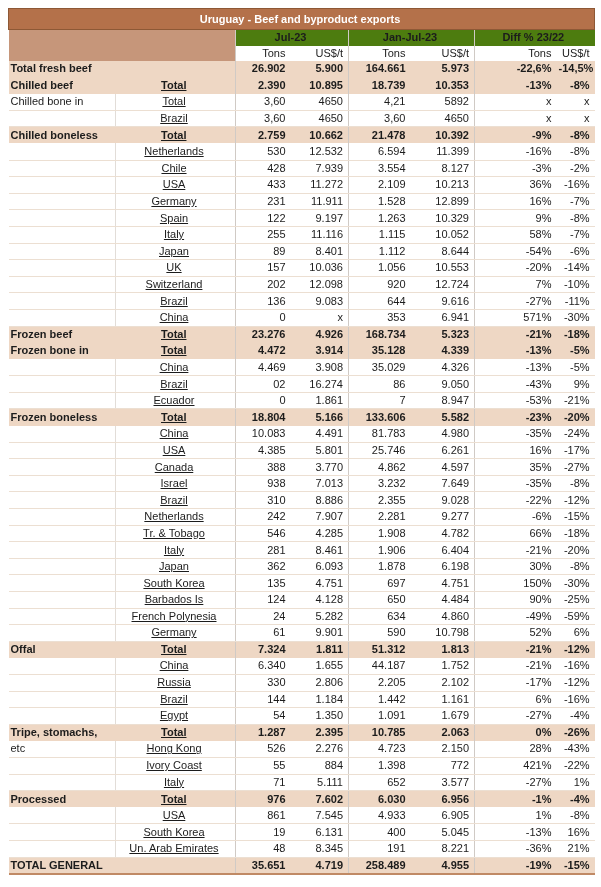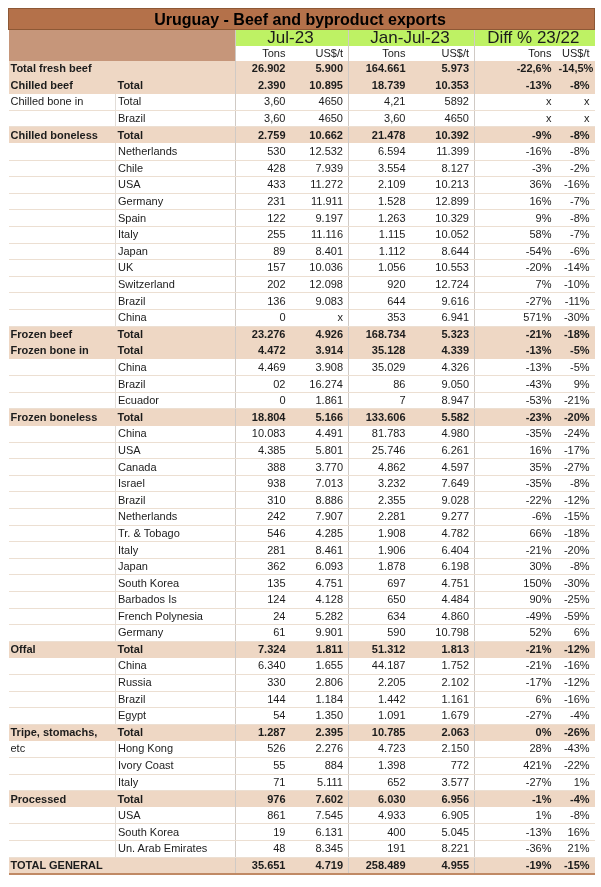--- a/index.html
+++ b/index.html
@@ -30,44 +30,44 @@
     font-size: 11px;
     line-height: 15px;
     height: 16.6px;
     color: var(--text_color);
     overflow: hidden;
     white-space: nowrap;
   }
   th.title-cell {
     background: var(--title_bg);
     border: 1px solid var(--title_border);
-    color: #000000;
+    color: #ffffff;
     font-weight: bold;
-    font-size: 16px;
+    font-size: 11px;
     text-align: center;
     height: 21px;
   }
   th.corner-cell { background: var(--corner_bg); }
   th.group-cell {
-    background: #bef264;
-    font-weight: normal;
-    font-size: 17px;
+    background: #4d7c0f;
+    font-weight: bold;
+    font-size: 11px;
     text-align: center;
     height: 16px;
   }
   th.sub-cell {
     background: #ffffff;
     font-weight: normal;
     font-size: 11px;
     text-align: right;
     height: 15px;
   }
   .b-left { border-left: 1px solid var(--grid_line); }
   tbody td.cat  { text-align: left; }
-  tbody td.ctry { text-align: left; }
+  tbody td.ctry { text-align: center; text-decoration: underline; }
   tbody td.num  { text-align: right; }
   tbody tr.hl td {
     background: var(--hl_bg);
     font-weight: bold;
   }
   tbody tr.plain td {
     background: #ffffff;
     border-bottom: 1px solid var(--row_line);
   }
   tbody tr.plain td.ctry { border-left: 1px solid #e2ddd8; }

